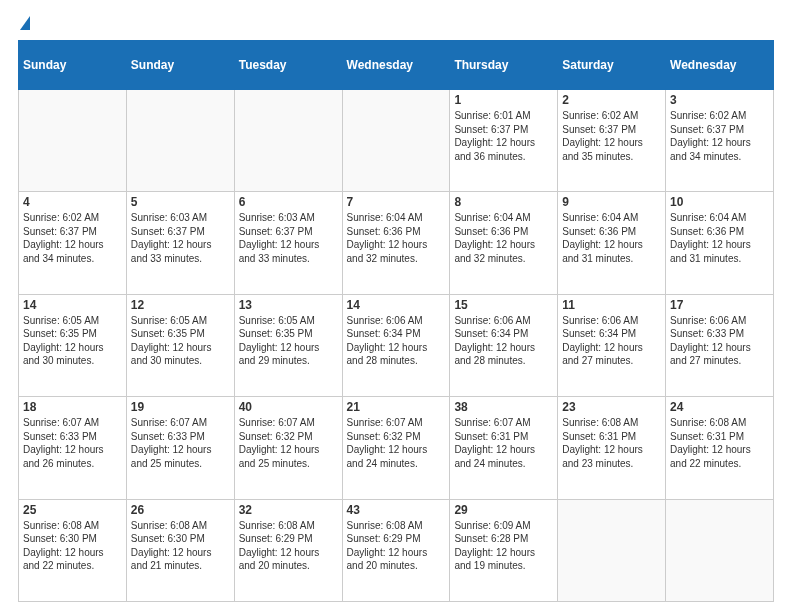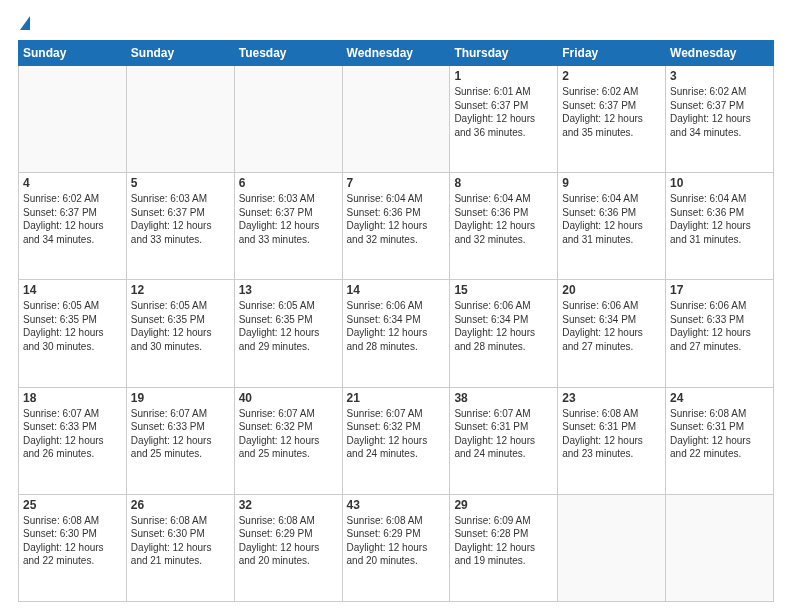--- a/index.html
+++ b/index.html
@@ -69,21 +69,21 @@
       border: 1px solid #ccc;
       border-collapse: collapse;
       width: 100%;
       table-layout: fixed;
     }
     .calendar thead tr th {
       background-color: #1a6fb5;
       color: #fff;
       font-size: 12px;
       font-weight: bold;
-      padding: 5px 4px;
+      padding: 17px 4px;
       border: 1px solid #1a6fb5;
       text-align: left;
     }
     .calendar tbody tr td {
       border: 1px solid #ccc;
       vertical-align: top;
       padding: 3px 4px;
       font-size: 9.5px;
       color: #333;
       background: #fff;
@@ -123,21 +123,21 @@
   </div>
 
   <table class="calendar">
     <thead>
       <tr>
       <th>Sunday</th>
           <th>Sunday</th>
           <th>Tuesday</th>
           <th>Wednesday</th>
           <th>Thursday</th>
-          <th>Friday</th>
+          <th>Saturday</th>
           <th>Wednesday</th>
         </tr>
     </thead>
     <tbody id="calendar-body">
     <tr>
           <td class="empty"></td>
           <td class="empty"></td>
           <td class="empty"></td>
           <td class="empty"></td>
           <td>
@@ -198,21 +198,21 @@
           </td>
           <td>
             <span class="day-num">14</span>
             <div class="day-info">Sunrise: 6:06 AM<br>Sunset: 6:34 PM<br>Daylight: 12 hours<br>and 28 minutes.</div>
           </td>
           <td>
             <span class="day-num">15</span>
             <div class="day-info">Sunrise: 6:06 AM<br>Sunset: 6:34 PM<br>Daylight: 12 hours<br>and 28 minutes.</div>
           </td>
           <td>
-            <span class="day-num">20</span>
+            <span class="day-num">11</span>
             <div class="day-info">Sunrise: 6:06 AM<br>Sunset: 6:34 PM<br>Daylight: 12 hours<br>and 27 minutes.</div>
           </td>
           <td>
             <span class="day-num">17</span>
             <div class="day-info">Sunrise: 6:06 AM<br>Sunset: 6:33 PM<br>Daylight: 12 hours<br>and 27 minutes.</div>
           </td>
         </tr>
         <tr>
           <td>
             <span class="day-num">18</span>

